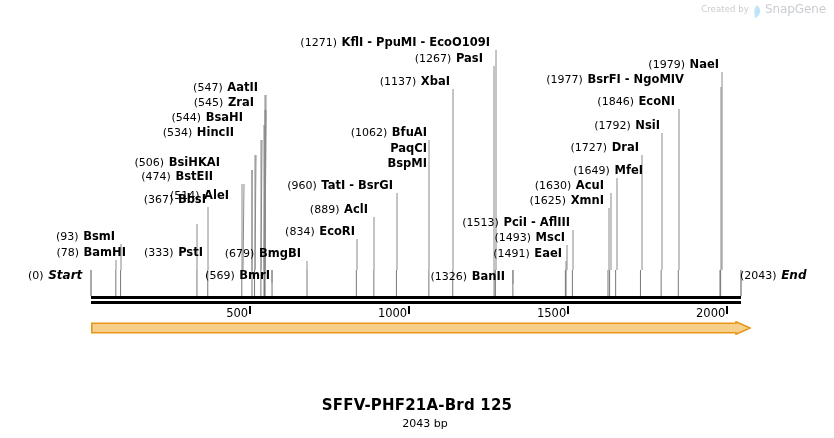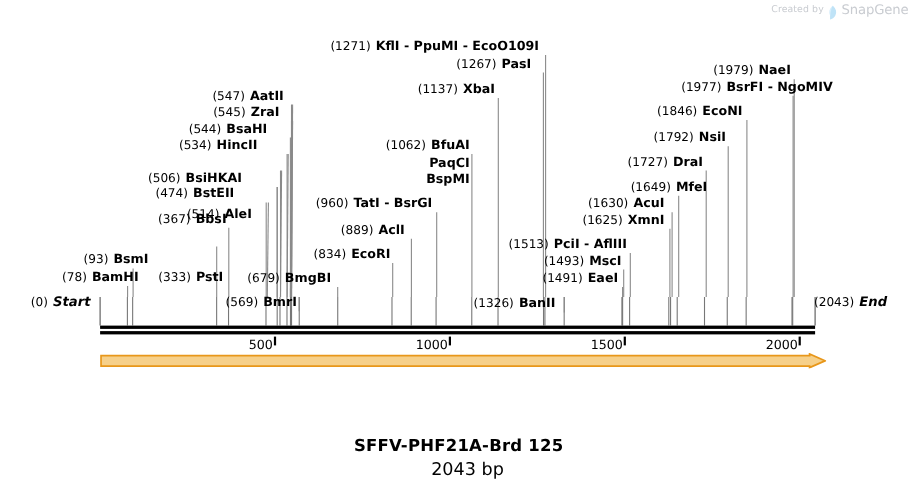--- a/index.html
+++ b/index.html
@@ -116,21 +116,21 @@
     width: 834px;
     text-align: center;
   }
   .seq-title {
     font-size: 15px;
     font-weight: bold;
     letter-spacing: 0.2px;
     color: #000;
   }
   .seq-length {
-    font-size: 16px;
+    font-size: 11px;
     color: #000;
     margin-top: 3px;
     padding-left: 16px;
   }
 </style>
 </head>
 <body>
 
 <div id="map-canvas">
 
@@ -218,21 +218,21 @@
       <line x1="262" y1="140" x2="261" y2="270" stroke="#8a8a8a" stroke-width="1"></line>
       <line x1="265" y1="125" x2="264" y2="270" stroke="#8a8a8a" stroke-width="1"></line>
       <line x1="266" y1="110" x2="265" y2="270" stroke="#8a8a8a" stroke-width="1"></line>
       <line x1="266" y1="95" x2="265" y2="270" stroke="#8a8a8a" stroke-width="1"></line>
     </svg>
 
   <div id="labels-layer">
       <div class="site-label anchor-left" style="left: 28px; top: 275px;"><span class="pos">(0)</span>  <span class="terminus">Start</span></div>
       <div class="site-label anchor-left" style="left: 740px; top: 275px;"><span class="pos">(2043)</span>  <span class="terminus">End</span></div>
       <div class="site-label" style="left: 126px; top: 252px;"><span class="pos">(78)</span>  <span class="enz">BamHI</span></div>
-      <div class="site-label" style="left: 135px; top: 236px;"><span class="pos">(93)</span>  <span class="enz">BsmI</span></div>
+      <div class="site-label" style="left: 115px; top: 236px;"><span class="pos">(93)</span>  <span class="enz">BsmI</span></div>
       <div class="site-label" style="left: 203px; top: 216px; margin-top: 36px;"><span class="pos">(333)</span>  <span class="enz">PstI</span></div>
       <div class="site-label" style="left: 206px; top: 199px;"><span class="pos">(367)</span>  <span class="enz">BbsI</span></div>
       <div class="site-label" style="left: 213px; top: 176px;"><span class="pos">(474)</span>  <span class="enz">BstEII</span></div>
       <div class="site-label" style="left: 220px; top: 162px;"><span class="pos">(506)</span>  <span class="enz">BsiHKAI</span></div>
       <div class="site-label" style="left: 229px; top: 147px; margin-top: 48px;"><span class="pos">(514)</span>  <span class="enz">AleI</span></div>
       <div class="site-label" style="left: 234px; top: 132px;"><span class="pos">(534)</span>  <span class="enz">HincII</span></div>
       <div class="site-label" style="left: 243px; top: 117px;"><span class="pos">(544)</span>  <span class="enz">BsaHI</span></div>
       <div class="site-label" style="left: 254px; top: 102px;"><span class="pos">(545)</span>  <span class="enz">ZraI</span></div>
       <div class="site-label" style="left: 258px; top: 87px;"><span class="pos">(547)</span>  <span class="enz">AatII</span></div>
       <div class="site-label" style="left: 270px; top: 275px;"><span class="pos">(569)</span>  <span class="enz">BmrI</span></div>
@@ -249,21 +249,21 @@
       <div class="site-label" style="left: 505px; top: 276px;"><span class="pos">(1326)</span>  <span class="enz">BanII</span></div>
       <div class="site-label" style="left: 562px; top: 253px;"><span class="pos">(1491)</span>  <span class="enz">EaeI</span></div>
       <div class="site-label" style="left: 565px; top: 237px;"><span class="pos">(1493)</span>  <span class="enz">MscI</span></div>
       <div class="site-label" style="left: 570px; top: 222px;"><span class="pos">(1513)</span>  <span class="enz">PciI  -  AflIII</span></div>
       <div class="site-label" style="left: 604px; top: 200px;"><span class="pos">(1625)</span>  <span class="enz">XmnI</span></div>
       <div class="site-label" style="left: 604px; top: 185px;"><span class="pos">(1630)</span>  <span class="enz">AcuI</span></div>
       <div class="site-label" style="left: 643px; top: 170px;"><span class="pos">(1649)</span>  <span class="enz">MfeI</span></div>
       <div class="site-label" style="left: 639px; top: 147px;"><span class="pos">(1727)</span>  <span class="enz">DraI</span></div>
       <div class="site-label" style="left: 660px; top: 125px;"><span class="pos">(1792)</span>  <span class="enz">NsiI</span></div>
       <div class="site-label" style="left: 675px; top: 101px;"><span class="pos">(1846)</span>  <span class="enz">EcoNI</span></div>
-      <div class="site-label" style="left: 757px; top: 79px;"><span class="pos">(1977)</span>  <span class="enz">BsrFI  -  NgoMIV</span></div>
+      <div class="site-label" style="left: 684px; top: 79px;"><span class="pos">(1977)</span>  <span class="enz">BsrFI  -  NgoMIV</span></div>
       <div class="site-label" style="left: 719px; top: 64px;"><span class="pos">(1979)</span>  <span class="enz">NaeI</span></div>
     </div>
 
   <div id="ruler-layer">
     <div class="ruler-line" style="left:91px; top:296px; width:650px; height:3px;"></div>
     <div class="ruler-line" style="left:91px; top:301px; width:650px; height:3px;"></div>
     <div id="ticks-layer">
         <div class="tick-mark" style="left: 249.08px; top: 306px; height: 8px;"></div>
         <div class="tick-label" style="left: 248.08px; top: 306px;">500</div>
         <div class="tick-mark" style="left: 408.16px; top: 306px; height: 8px;"></div>

